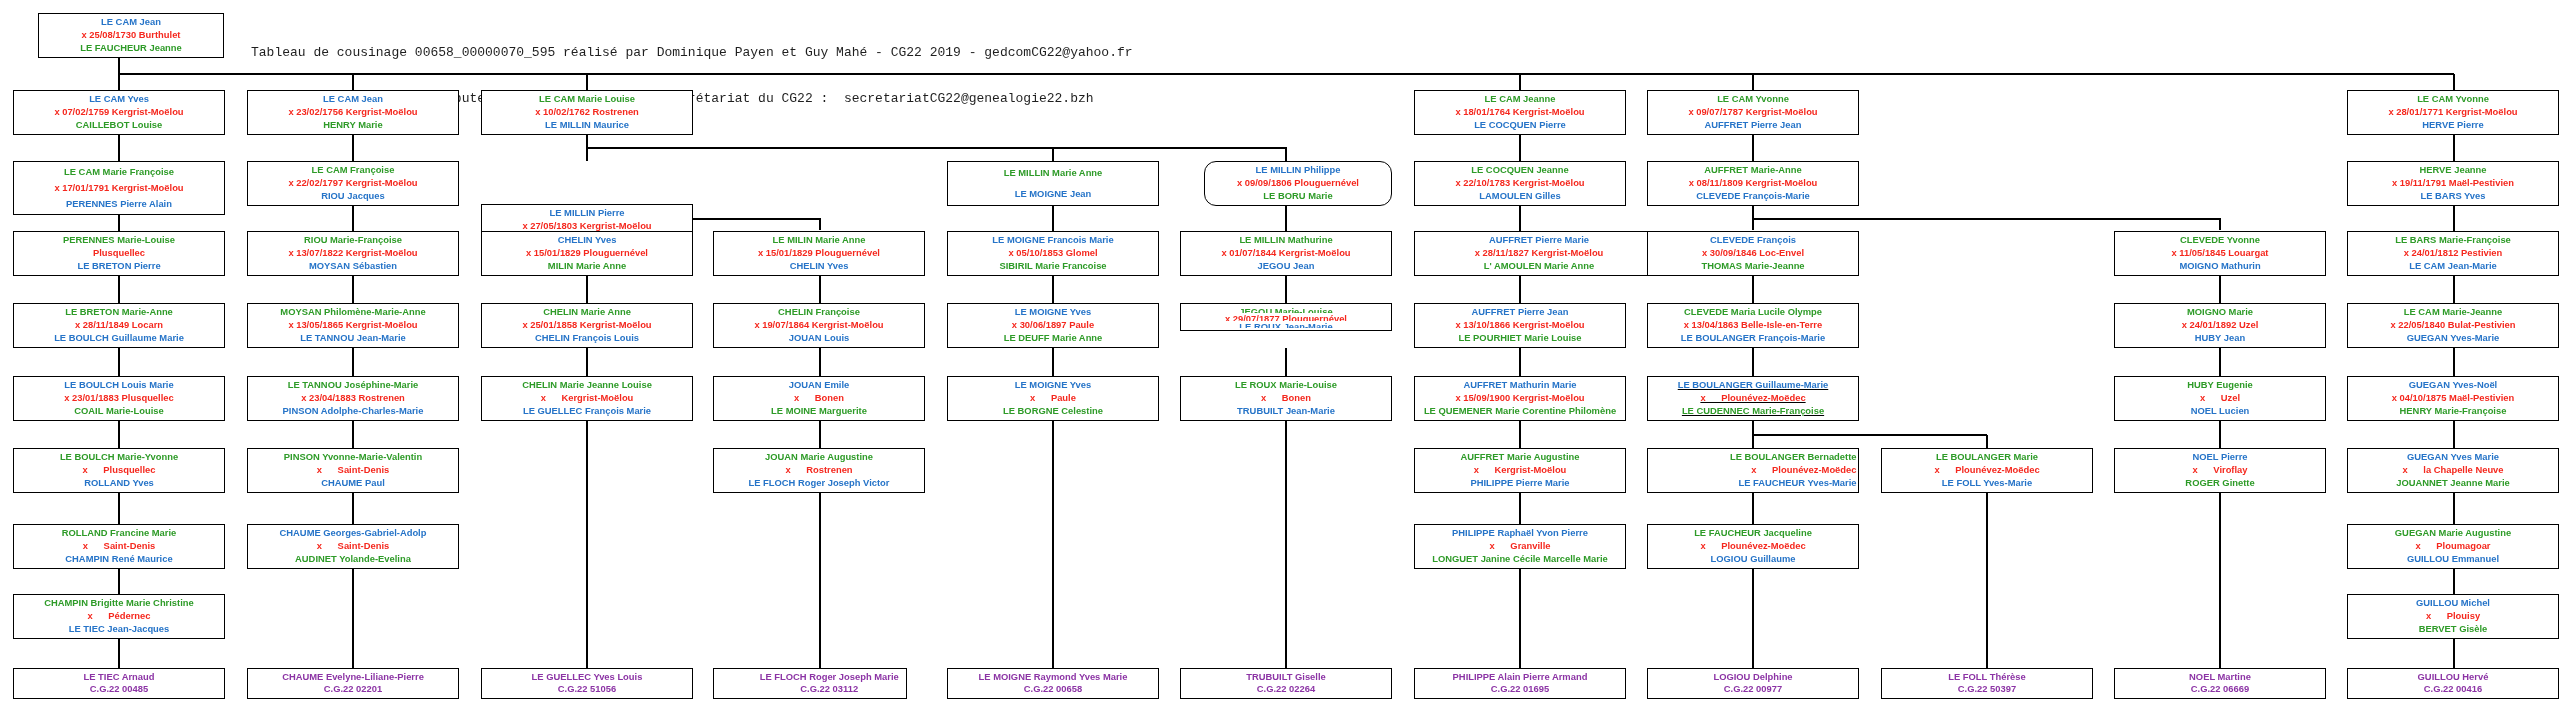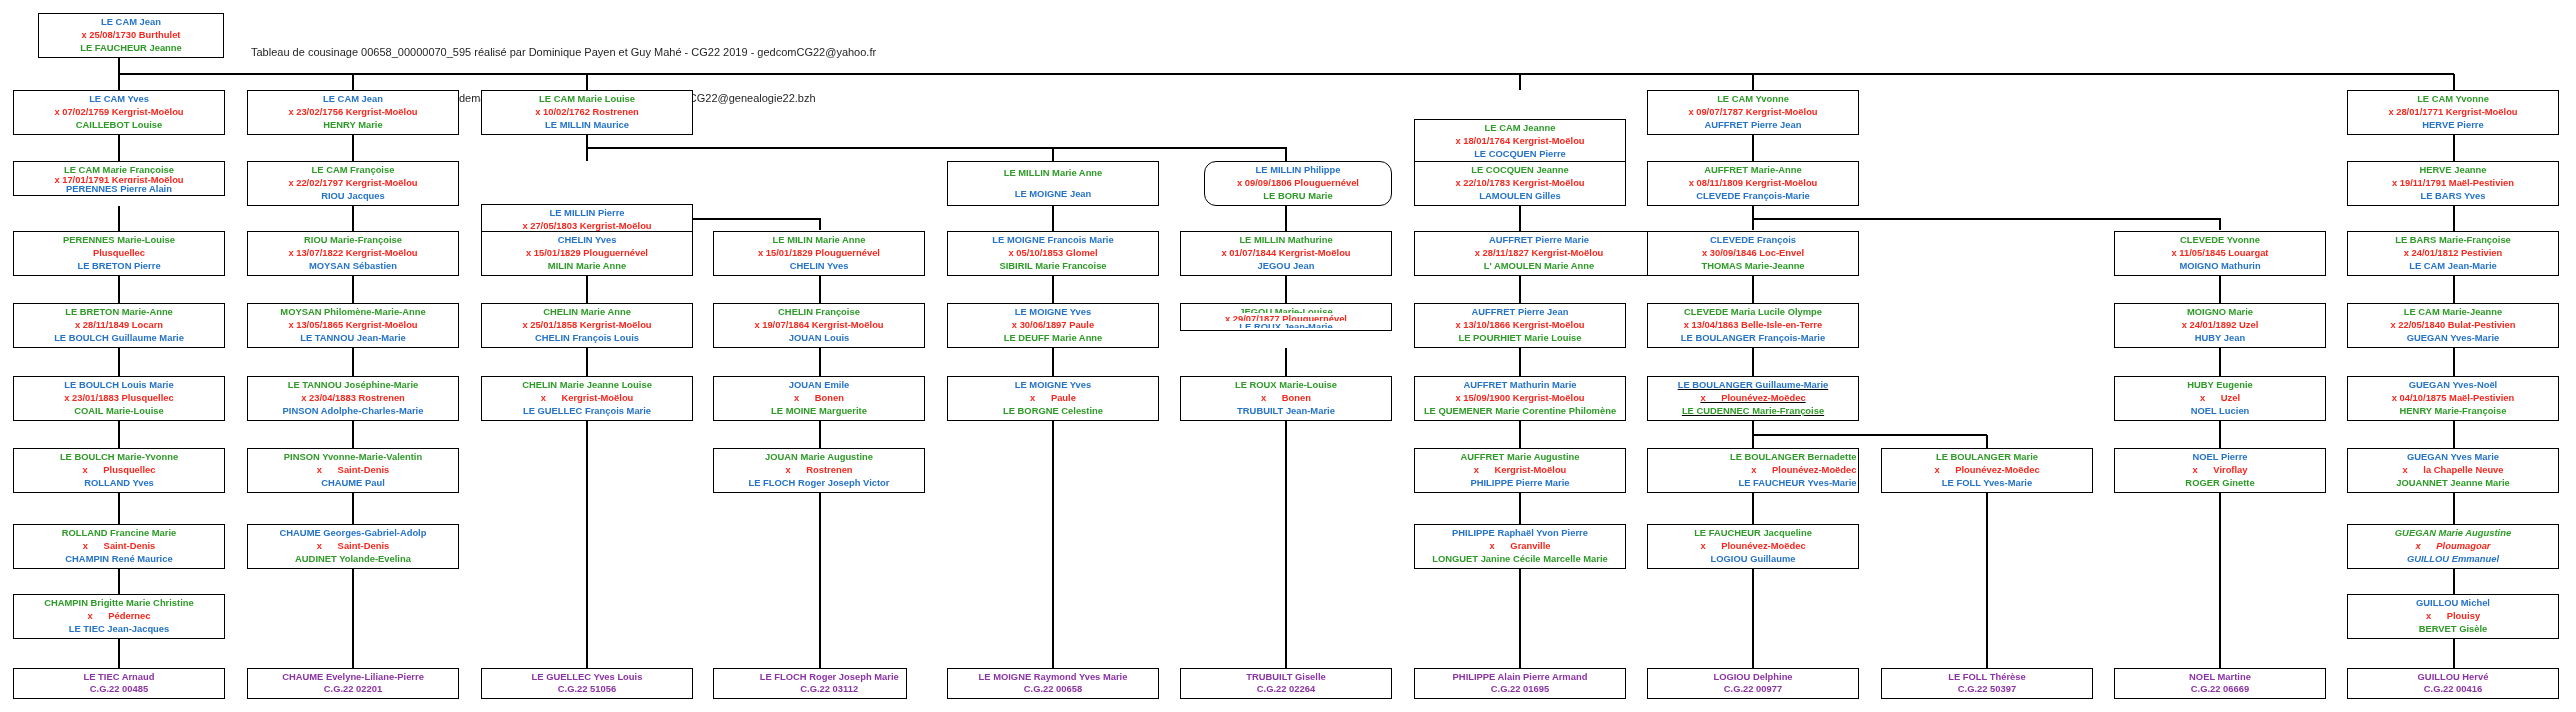--- a/index.html
+++ b/index.html
@@ -5,22 +5,22 @@
   html,body{margin:0;padding:0;background:#ffffff;}
   #canvas{
     position:relative;
     width:2576px;height:712px;
     background:#ffffff;
     font-family:"Liberation Sans","DejaVu Sans",sans-serif;
     overflow:hidden;
   }
   .title{
     position:absolute;left:251px;top:14.5px;
-    color:#1f1f1f;font-size:11px;line-height:15.2px;
-    white-space:pre;font-weight:400;
+    color:#1f1f1f;font-size:13px;line-height:15.2px;
+    white-space:pre;font-weight:400;font-family:Liberation Mono, monospace;
   }
   .box{
     position:absolute;box-sizing:border-box;
     border:1.5px solid #000;background:#fff;
     display:flex;flex-direction:column;justify-content:space-around;
     padding:2.2px 1.5px;text-align:center;
   }
   .line{
     font-size:9.4px;font-weight:700;line-height:12.3px;
     white-space:pre;overflow:hidden;
@@ -136,36 +136,36 @@
       <div class="box" style="left: 247px; top: 90px; width: 212px; height: 45px;">
         <div class="line b">LE CAM Jean</div>
         <div class="line r">x 23/02/1756 Kergrist-Moëlou</div>
         <div class="line g">HENRY Marie</div>
       </div>
       <div class="box" style="left: 481px; top: 90px; width: 212px; height: 45px;">
         <div class="line g">LE CAM Marie Louise</div>
         <div class="line r">x 10/02/1762 Rostrenen</div>
         <div class="line b">LE MILLIN Maurice</div>
       </div>
-      <div class="box" style="left: 1414px; top: 90px; width: 212px; height: 45px; margin-top: 29px;">
+      <div class="box" style="left: 1414px; top: 90px; width: 212px; height: 45px;">
         <div class="line g">LE CAM Jeanne</div>
         <div class="line r">x 18/01/1764 Kergrist-Moëlou</div>
         <div class="line b">LE COCQUEN Pierre</div>
       </div>
       <div class="box" style="left: 1647px; top: 90px; width: 212px; height: 45px;">
         <div class="line g">LE CAM Yvonne</div>
         <div class="line r">x 09/07/1787 Kergrist-Moëlou</div>
         <div class="line b">AUFFRET Pierre Jean</div>
       </div>
       <div class="box" style="left: 2347px; top: 90px; width: 212px; height: 45px;">
         <div class="line g">LE CAM Yvonne</div>
         <div class="line r">x 28/01/1771 Kergrist-Moëlou</div>
         <div class="line b">HERVE Pierre</div>
       </div>
-      <div class="box" style="left: 13px; top: 161px; width: 212px; height: 35px;">
+      <div class="box" style="left: 13px; top: 161px; width: 212px; height: 54px;">
         <div class="line g">LE CAM Marie Françoise</div>
         <div class="line r">x 17/01/1791 Kergrist-Moëlou</div>
         <div class="line b">PERENNES Pierre Alain</div>
       </div>
       <div class="box" style="left: 247px; top: 161px; width: 212px; height: 45px;">
         <div class="line g">LE CAM Françoise</div>
         <div class="line r">x 22/02/1797 Kergrist-Moëlou</div>
         <div class="line b">RIOU Jacques</div>
       </div>
       <div class="box" style="left: 481px; top: 161px; width: 212px; height: 45px; margin-top: 43px;">
@@ -401,21 +401,21 @@
       <div class="box" style="left: 1414px; top: 524px; width: 212px; height: 45px;">
         <div class="line b">PHILIPPE Raphaël Yvon Pierre</div>
         <div class="line r">x      Granville</div>
         <div class="line g">LONGUET Janine Cécile Marcelle Marie</div>
       </div>
       <div class="box" style="left: 1647px; top: 524px; width: 212px; height: 45px;">
         <div class="line g">LE FAUCHEUR Jacqueline</div>
         <div class="line r">x      Plounévez-Moëdec</div>
         <div class="line b">LOGIOU Guillaume</div>
       </div>
-      <div class="box" style="left: 2347px; top: 524px; width: 212px; height: 45px; font-style: italic;">
+      <div class="box" style="left: 2347px; top: 524px; width: 212px; height: 45px;">
         <div class="line g">GUEGAN Marie Augustine</div>
         <div class="line r">x      Ploumagoar</div>
         <div class="line b">GUILLOU Emmanuel</div>
       </div>
       <div class="box" style="left: 13px; top: 594px; width: 212px; height: 45px;">
         <div class="line g">CHAMPIN Brigitte Marie Christine</div>
         <div class="line r">x      Pédernec</div>
         <div class="line b">LE TIEC Jean-Jacques</div>
       </div>
       <div class="box" style="left: 2347px; top: 594px; width: 212px; height: 45px;">

